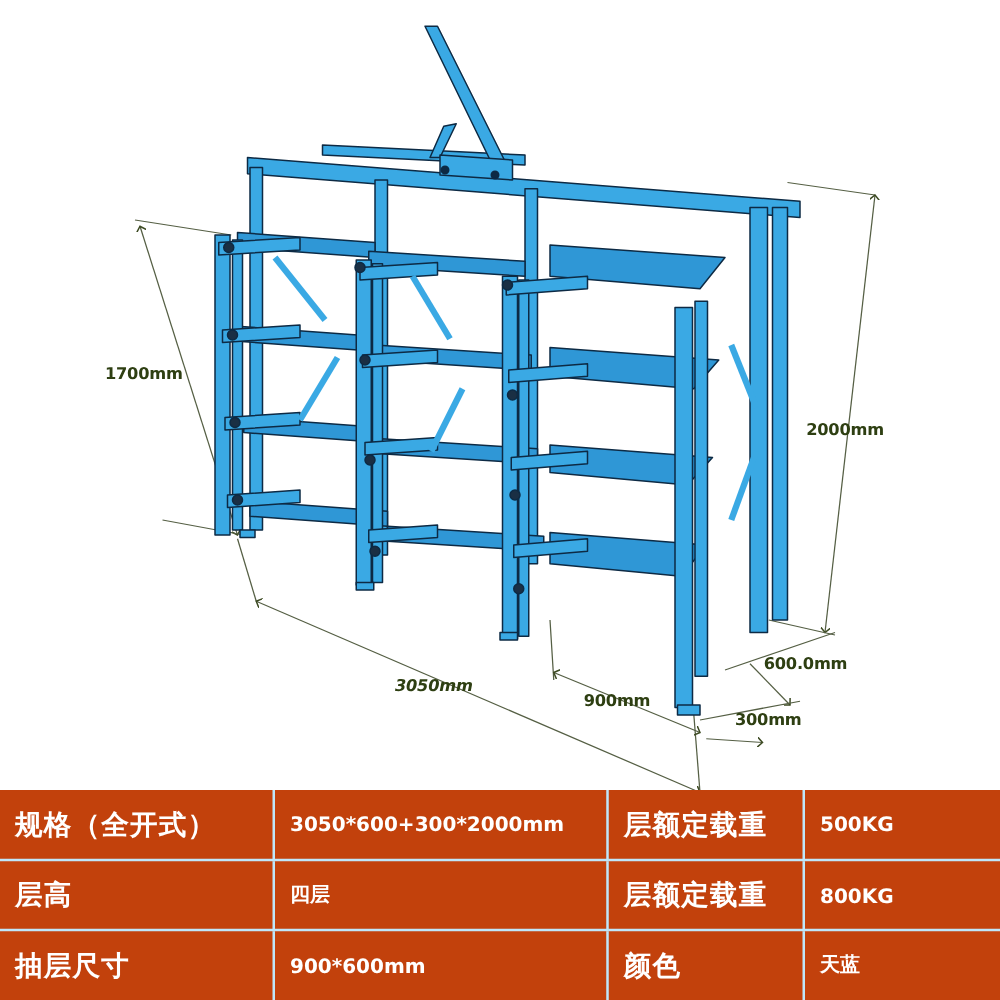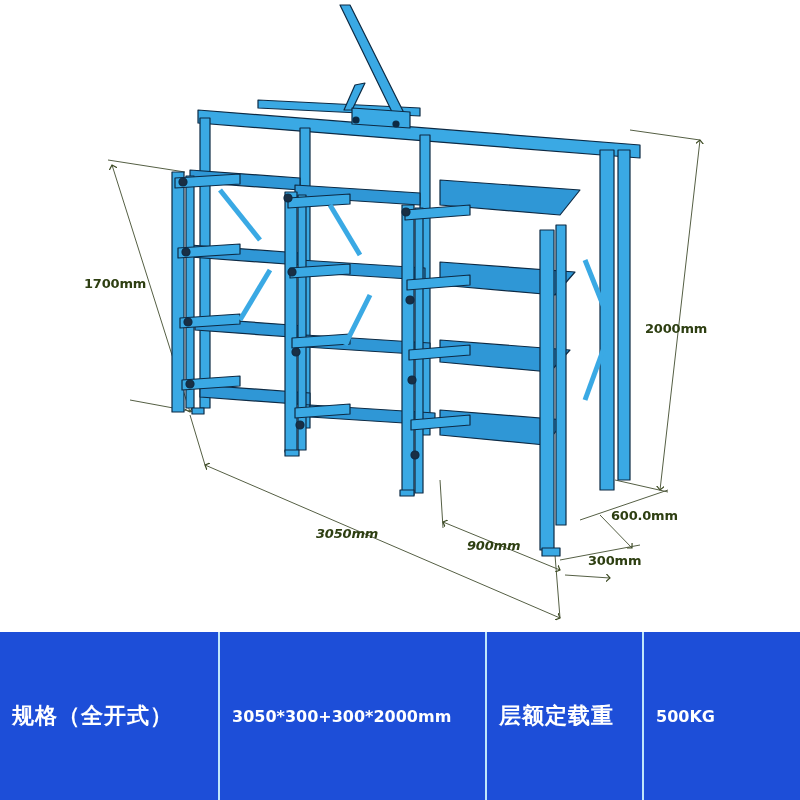--- a/index.html
+++ b/index.html
@@ -1,37 +1,37 @@
 <!DOCTYPE html>
 <html><head>
   <meta charset="utf-8">
   <style>
     * { box-sizing: border-box; margin: 0; padding: 0; }
     html, body { width: 800px; height: 800px; background: #ffffff; overflow: hidden; }
     body { position: relative; font-family: "DejaVu Sans", "Liberation Sans", sans-serif; }
 
-    .illustration { position: absolute; left: 0; top: 0; width: 660px; height: 630px; }
+    .illustration { position: absolute; left: 0; top: 16px; width: 660px; height: 630px; }
     .illustration svg { position: absolute; left: 0; top: 0; }
 
     .dim-label {
       position: absolute;
       font-family: "DejaVu Sans", sans-serif;
       font-weight: bold;
       font-size: 13px;
       color: #2e3f12;
       white-space: nowrap;
       letter-spacing: -0.2px;
     }
 
     .spec-table {
       position: absolute;
       left: 0; top: 632px;
       width: 800px; height: 168px;
       border-collapse: collapse;
-      background: #1d4ed8;
+      background: #c2410c;
       table-layout: fixed;
     }
     .spec-table td {
       border: 2px solid #bfe6fa;
       color: #ffffff;
       height: 56px;
       vertical-align: middle;
       padding-left: 12px;
       white-space: nowrap;
       overflow: hidden;
@@ -165,33 +165,45 @@
       <rect x="192" y="408" width="12" height="6" fill="#3aa9e4"></rect>
       <rect x="285" y="450" width="14" height="6"></rect>
       <rect x="400" y="490" width="14" height="6"></rect>
       <rect x="542" y="548" width="18" height="8"></rect>
     </g>
   </svg>
 
   <div class="dim-label" style="left:84px; top:276px;">1700mm</div>
   <div class="dim-label" style="left:645px; top:321px;">2000mm</div>
   <div class="dim-label" style="left:316px; top:526px;font-style:italic;">3050mm</div>
-  <div class="dim-label" style="left:467px; top:538px;font-style:italic;">900mm</div>
+  <div class="dim-label" style="left:467px; top:538px;">900mm</div>
   <div class="dim-label" style="left:611px; top:508px;">600.0mm</div>
   <div class="dim-label" style="left:588px; top:553px;">300mm</div>
 </div>
 
 <table class="spec-table">
   <colgroup>
     <col style="width:219px">
     <col style="width:267px">
     <col style="width:157px">
     <col style="width:157px">
   </colgroup>
   <tbody>
       <tr>
     <td class="key">规格（全开式）</td>
-    <td class="val">3050*300+300*2000mm</td>
+    <td class="val">3050*600+300*2000mm</td>
     <td class="key">层额定载重</td>
     <td class="val">500KG</td>
   </tr>
+  <tr>
+    <td class="key">层高</td>
+    <td class="val">四层</td>
+    <td class="key">层额定载重</td>
+    <td class="val">800KG</td>
+  </tr>
+  <tr>
+    <td class="key">抽层尺寸</td>
+    <td class="val">900*600mm</td>
+    <td class="key">颜色</td>
+    <td class="val">天蓝</td>
+  </tr>
 </tbody>
   </table>
 
 </body></html>

